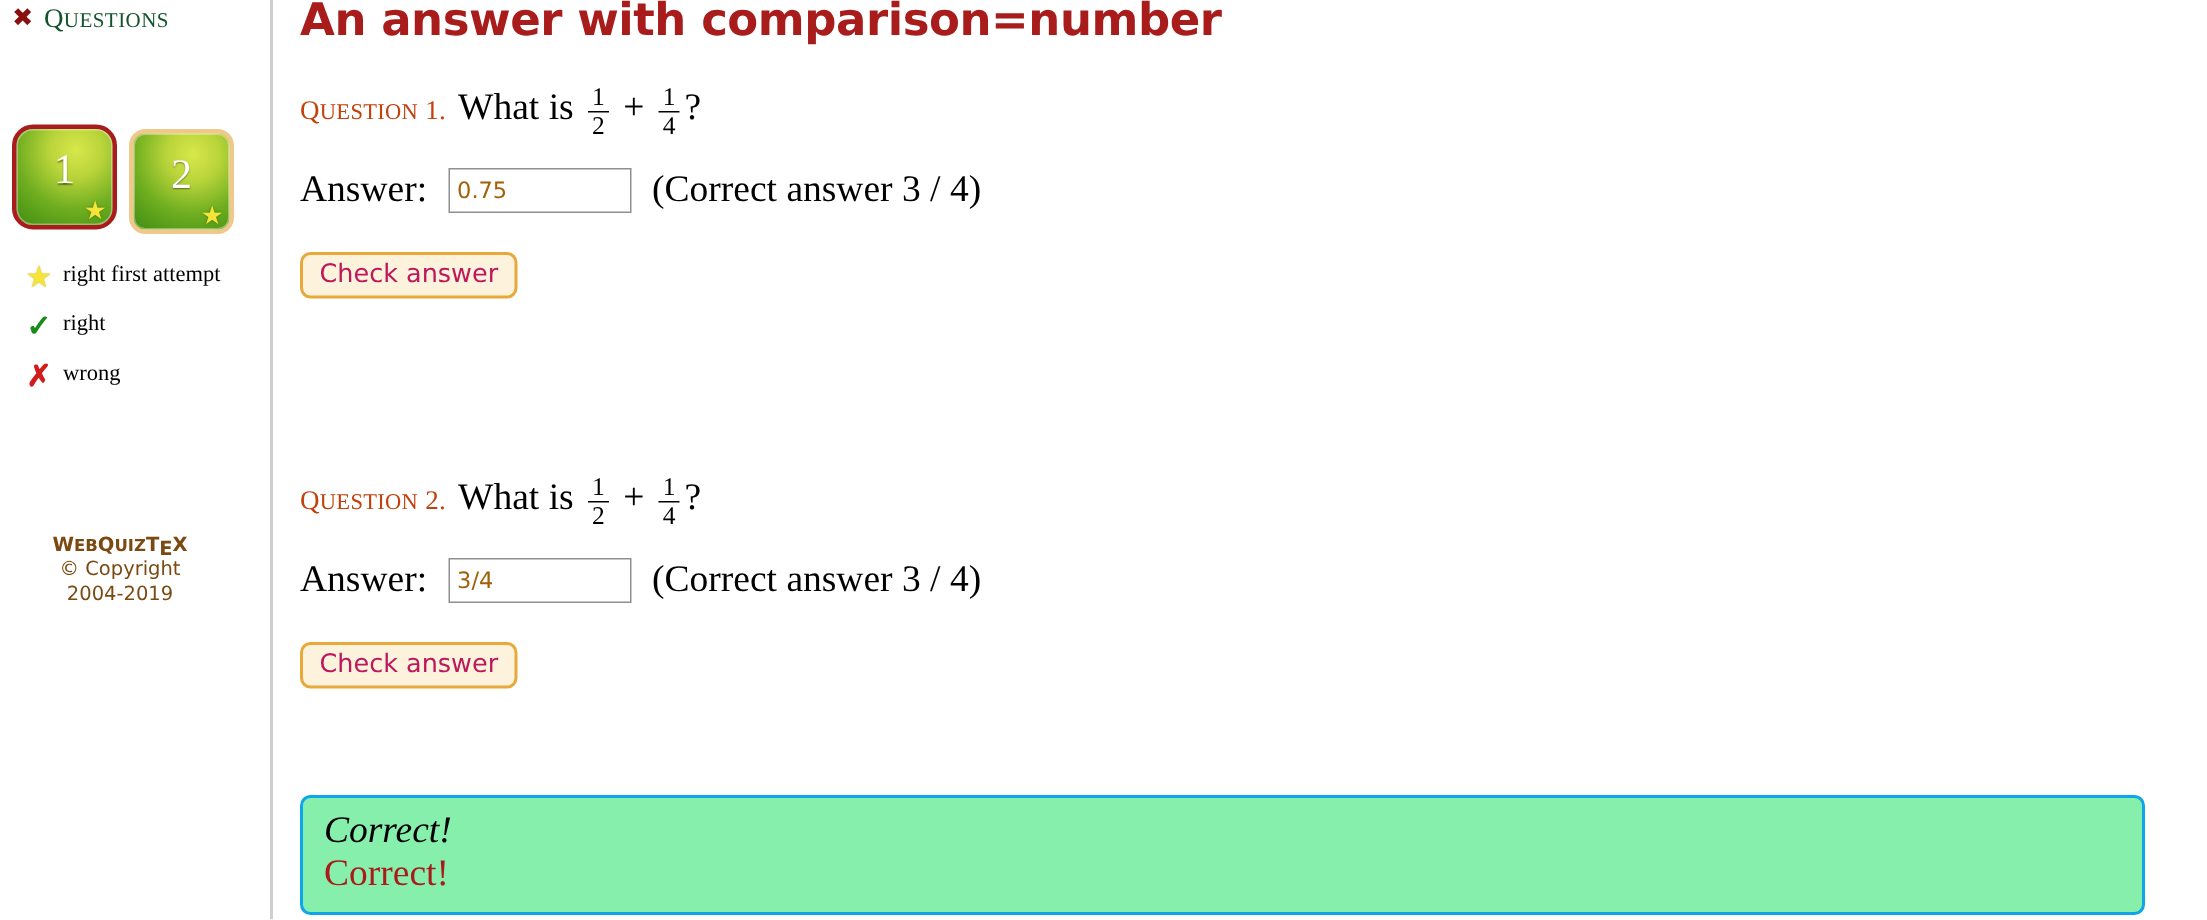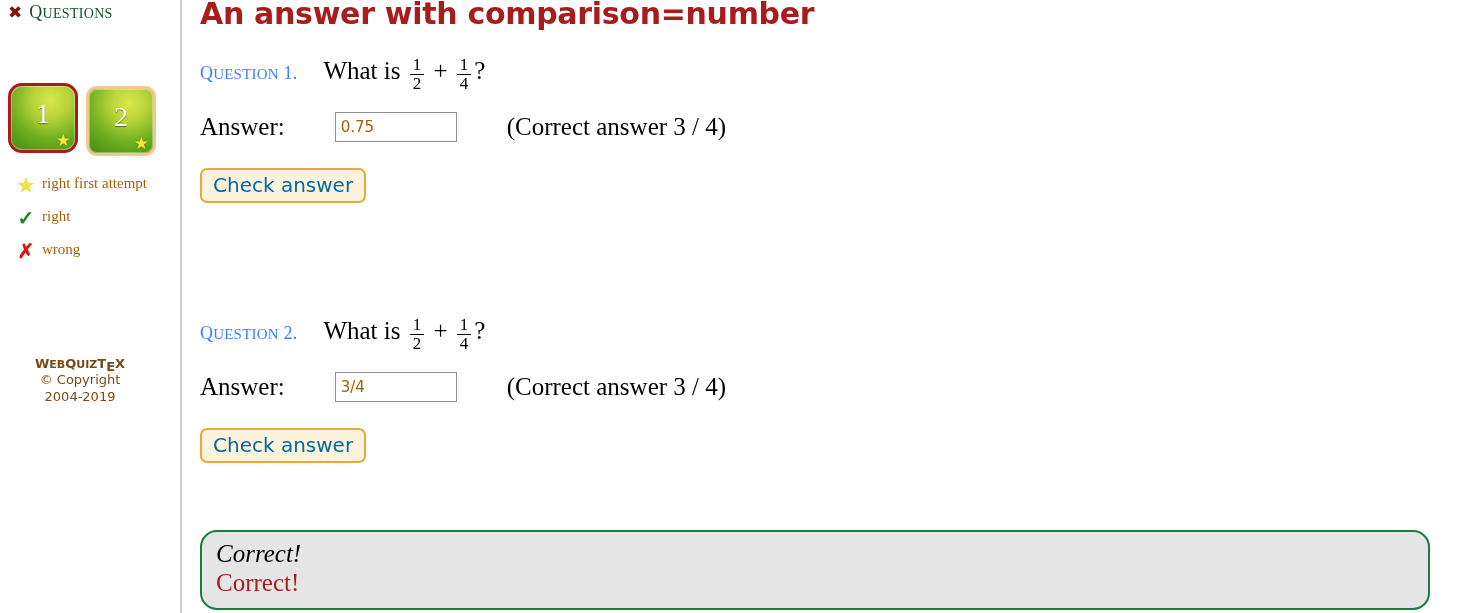--- a/index.html
+++ b/index.html
@@ -110,21 +110,21 @@
     text-align: center;
     font-size: 20px;
     line-height: 20px;
   }
   .legend-icon.star { color: #f5e43a; text-shadow: 0 0 1px #b9a300; }
   .legend-icon.check { color: #1a8a1a; font-weight: bold; }
   .legend-icon.cross { color: #d21b1b; font-weight: bold; }
   .legend-text {
     font-family: "Liberation Serif", serif;
     font-size: 15px;
-    color: #a16207;
+    color: #000000;
     line-height: 1.05;
     padding-top: 1px;
     max-width: 110px;
   }
 
   #copyright {
     position: absolute;
     top: 356px;
     left: 0;
     width: 160px;
@@ -167,24 +167,24 @@
     left: 18px;
     width: 1230px;
   }
   .qline {
     display: flex;
     align-items: baseline;
     font-size: 25px;
     color: #000;
   }
   .qlabel {
-    color: #3b82f6;
+    color: #c2410c;
     font-size: 18px;
     letter-spacing: 0.2px;
-    margin-right: 26px;
+    margin-right: 8px;
     white-space: nowrap;
   }
   .qlabel .sc { font-size: 15px; }
   .qtext { font-size: 25px; }
 
   .frac {
     display: inline-block;
     vertical-align: middle;
     text-align: center;
     font-size: 17px;
@@ -194,21 +194,20 @@
     top: 1px;
   }
   .frac .num { display: block; padding: 0 3px; }
   .frac .den { display: block; border-top: 1.3px solid #000; padding: 0 3px; }
 
   .answer-line {
     display: flex;
     align-items: center;
     font-size: 25px;
     margin-top: 20px;
-    gap: 36px;
   }
   .answer-label { margin-right: 14px; }
   .answer-input {
     width: 122px;
     height: 30px;
     font-family: "DejaVu Sans", sans-serif;
     font-size: 15px;
     padding: 1px 5px;
     box-sizing: border-box;
     border: 1px solid #8f8f8f;
@@ -216,37 +215,37 @@
     color: #a16207;
   }
   .correct-note {
     margin-left: 14px;
     font-size: 25px;
   }
 
   .check-button {
     margin-top: 26px;
     font-family: "DejaVu Sans", sans-serif;
-    font-size: 20px;
-    color: #0369a1;
+    font-size: 17px;
+    color: #be185d;
     background: #fdf3dd;
     border: 2px solid #e8a93a;
     border-radius: 7px;
     padding: 3px 11px 4px 11px;
     cursor: pointer;
   }
 
   #feedback {
     position: absolute;
     left: 18px;
     top: 530px;
     width: 1230px;
-    background: #e5e5e5;
-    border: 2px solid #15803d;
-    border-radius: 17px;
+    background: #86efac;
+    border: 2px solid #0ea5e9;
+    border-radius: 7px;
     padding: 8px 14px 10px 14px;
     box-sizing: border-box;
   }
   #feedback .fb-italic {
     font-family: "Liberation Serif", serif;
     font-style: italic;
     font-size: 25px;
     color: #000;
     line-height: 1.15;
   }

